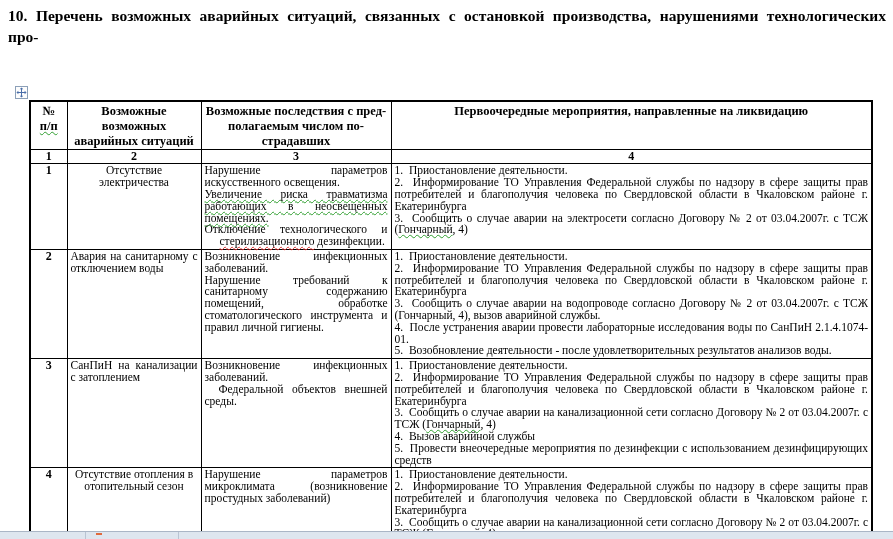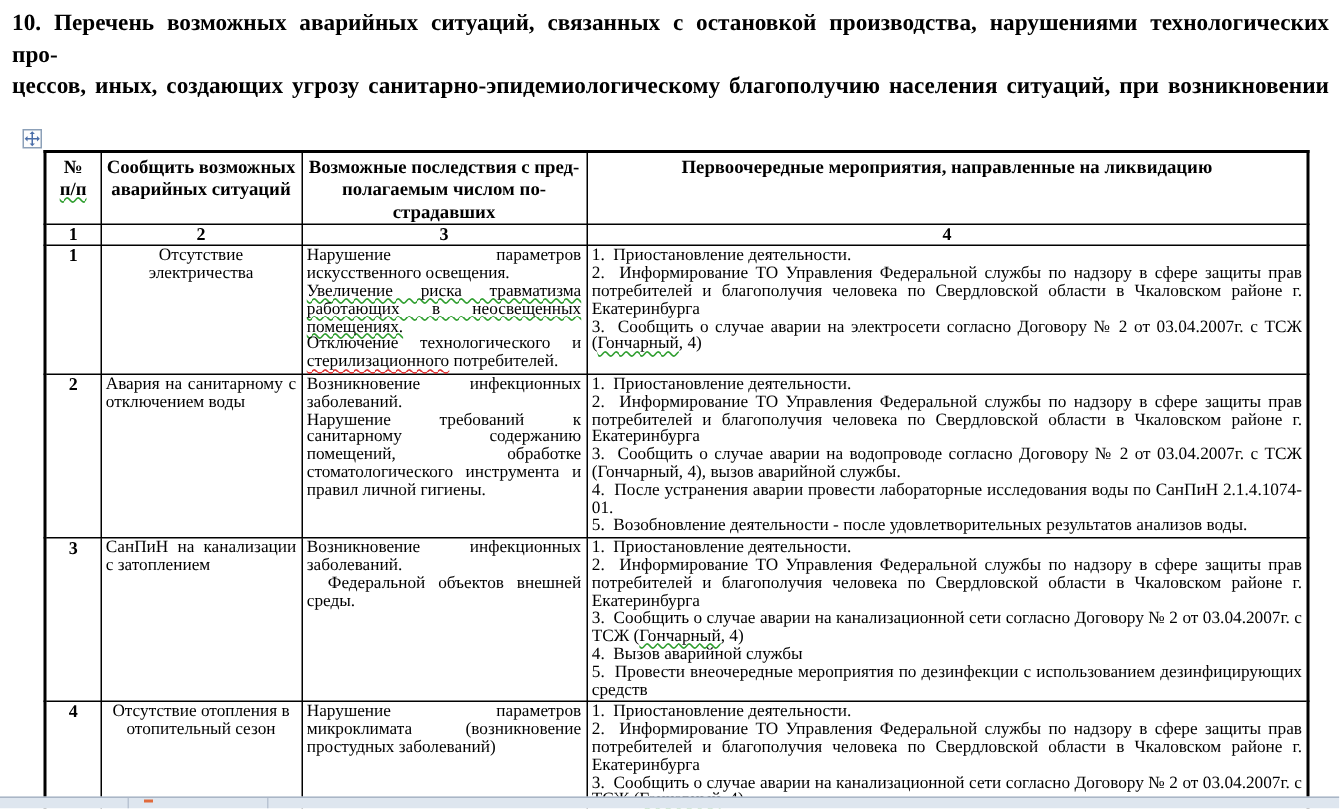--- a/index.html
+++ b/index.html
@@ -29,75 +29,74 @@
   tr.r1 td{height:61px;} tr.r2 td{height:75px;} tr.r3 td{height:77px;} tr.r4 td{height:53px;}
   .numcell{text-align:center;font-weight:bold;font-size:12px;}
   .sitcell{padding-top:2px;}
   .al-center{text-align:center;}
   .al-just{text-align:justify;}
   .para{text-align:justify;}
   .center-paras .para{text-align:center;}
   .para.jlast{text-align-last:justify;}
   .para.ind{text-indent:14px;}
   .wavy-green{text-decoration:underline wavy #2f9e2f 1px;text-decoration-skip-ink:none;}
-  .wavy-red{text-decoration:underline wavy #e03030 1px;text-decoration-skip-ink:none;}
+  .wavy-red{text-decoration:underline wavy #e03030 1px;text-decoration-skip-ink:none;margin-left:15px;}
   
   .statusbar{position:absolute;left:0;top:531px;width:893px;height:8px;
              background:#dee6ef;border-top:1px solid #aab6c6;z-index:5;}
   .statusbar .sep{position:absolute;top:0;width:1px;height:8px;background:#b9c4d3;}
   .sep.s1{left:85px;} .sep.s2{left:178px;}
   .statusbar .mark{position:absolute;left:96px;top:1px;width:6px;height:2px;background:#e06a3c;}
 </style>
 </head>
 <body>
 
 <div class="page">
 
   <div class="intro">
     <div class="il jl">10. Перечень возможных аварийных ситуаций, связанных с остановкой производства, нарушениями технологических про-</div>
-    <div class="il jl">цессов, иных, создающих угрозу санитарно-эпидемиологическому благополучию населения ситуаций, при возникновении</div>
   </div>
 
   <div class="anchor">
     <svg viewBox="0 0 13 13">
       <path d="M6.5 0.5 L8.6 2.8 H7.1 V5.9 H10.2 V4.4 L12.5 6.5 L10.2 8.6 V7.1 H7.1 V10.2 H8.6 L6.5 12.5 L4.4 10.2 H5.9 V7.1 H2.8 V8.6 L0.5 6.5 L2.8 4.4 V5.9 H5.9 V2.8 H4.4 Z" fill="#4a6ea9"></path>
     </svg>
   </div>
 
   <table class="doc-table">
     <colgroup>
         <col class="c1">
         <col class="c2">
         <col class="c3">
         <col class="c4">
       </colgroup>
     <tbody>
       <tr class="thead">
         <td class="center-paras"><div class="para"><span>№</span></div><div class="para"><span class="wavy-green">п/п</span></div></td>
-        <td>Сообщить возможных
+        <td>Возможные возможных
 аварийных ситуаций</td>
         <td>Возможные последствия с пред-
 полагаемым числом по-
 страдавших</td>
         <td>Первоочередные мероприятия, направленные на ликвидацию</td>
       </tr>
       <tr class="tnums">
         <td>1</td>
         <td>2</td>
         <td>3</td>
         <td>4</td>
       </tr>
 
       <tr class="r1">
         <td class="numcell">1</td>
         <td class="sitcell al-center">Отсутствие  электричества</td>
         <td>
             <div class="para"><span>Нарушение параметров искусственного освещения.</span></div>
             <div class="para jlast"><span class="wavy-green">Увеличение риска травматизма работающих в неосвещенных помещениях.</span></div>
-            <div class="para"><span>Отключение технологического и </span><span class="wavy-red">стерилизационного</span><span> потребителей.</span></div>
+            <div class="para"><span>Отключение технологического и </span><span class="wavy-red">стерилизационного</span><span> дезинфекции.</span></div>
           </td>
         <td>
             <div class="para"><span>1.&nbsp;&nbsp;Приостановление  деятельности.</span></div>
             <div class="para"><span>2.&nbsp;&nbsp;Информирование ТО Управления Федеральной службы по надзору в сфере защиты прав потребителей и благополучия человека по Свердловской области в Чкаловском районе г. Екатеринбурга</span></div>
             <div class="para"><span>3.&nbsp;&nbsp;Сообщить о случае аварии на электросети согласно Договору № 2 от 03.04.2007г. с ТСЖ (</span><span class="wavy-green">Гончарный</span><span>, 4)</span></div>
           </td>
       </tr>
 
       <tr class="r2">
         <td class="numcell">2</td>

